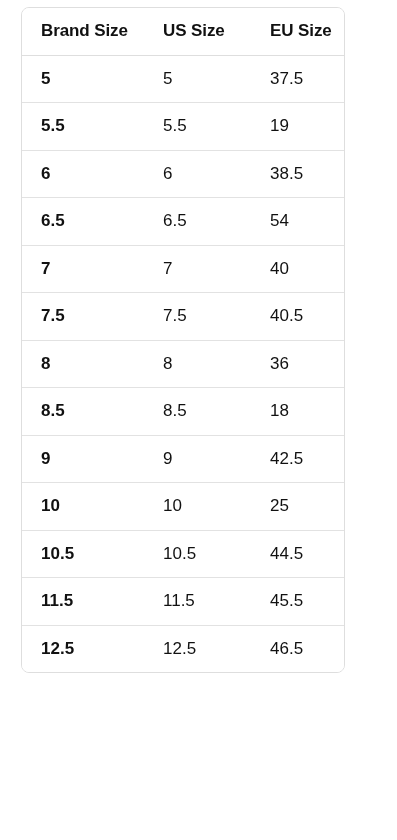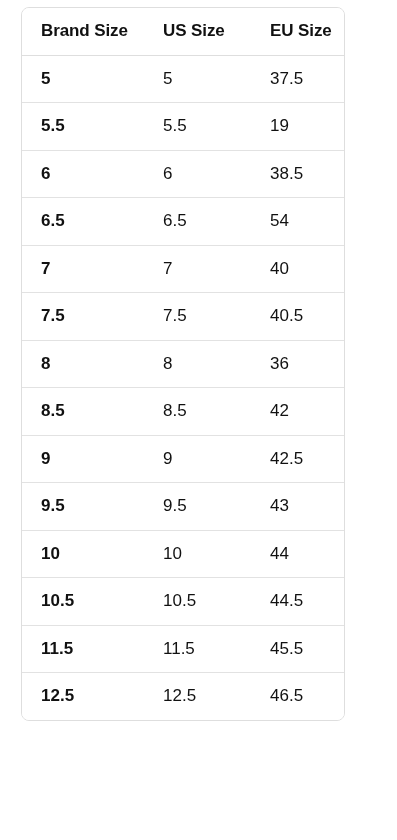--- a/index.html
+++ b/index.html
@@ -147,36 +147,31 @@
             <td class="cell-eu">40.5</td>
           </tr>
           <tr>
             <td class="cell-brand">8</td>
             <td class="cell-us">8</td>
             <td class="cell-eu">36</td>
           </tr>
           <tr>
             <td class="cell-brand">8.5</td>
             <td class="cell-us">8.5</td>
-            <td class="cell-eu">42</td>
+            <td class="cell-eu">18</td>
           </tr>
           <tr>
             <td class="cell-brand">9</td>
             <td class="cell-us">9</td>
             <td class="cell-eu">42.5</td>
           </tr>
           <tr>
-            <td class="cell-brand">9.5</td>
-            <td class="cell-us">9.5</td>
-            <td class="cell-eu">43</td>
-          </tr>
-          <tr>
             <td class="cell-brand">10</td>
             <td class="cell-us">10</td>
-            <td class="cell-eu">44</td>
+            <td class="cell-eu">25</td>
           </tr>
           <tr>
             <td class="cell-brand">10.5</td>
             <td class="cell-us">10.5</td>
             <td class="cell-eu">44.5</td>
           </tr>
           <tr>
             <td class="cell-brand">11.5</td>
             <td class="cell-us">11.5</td>
             <td class="cell-eu">45.5</td>

